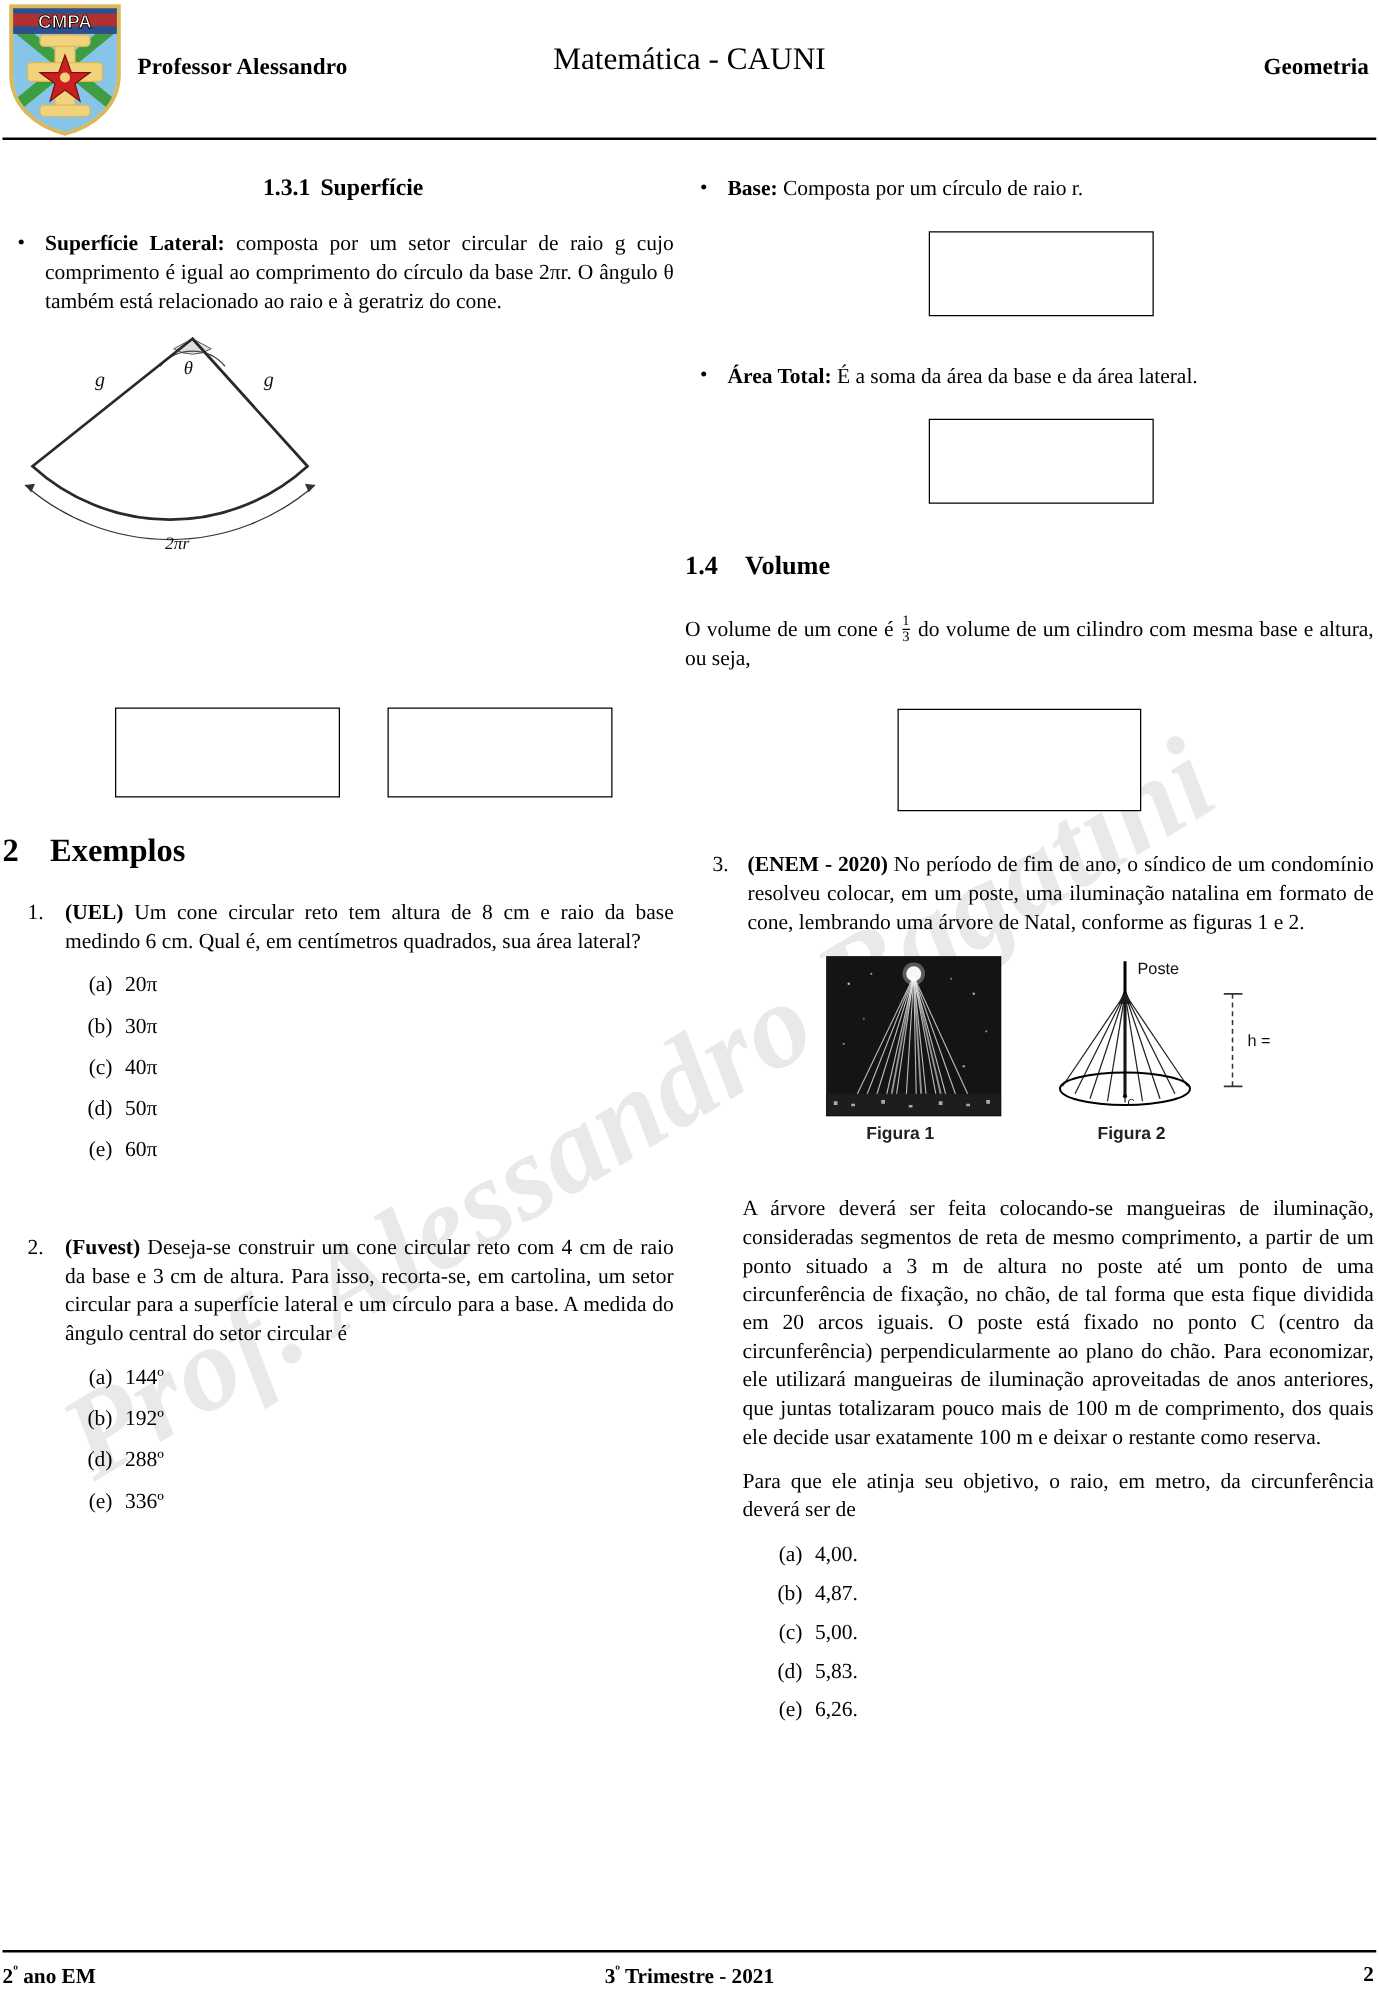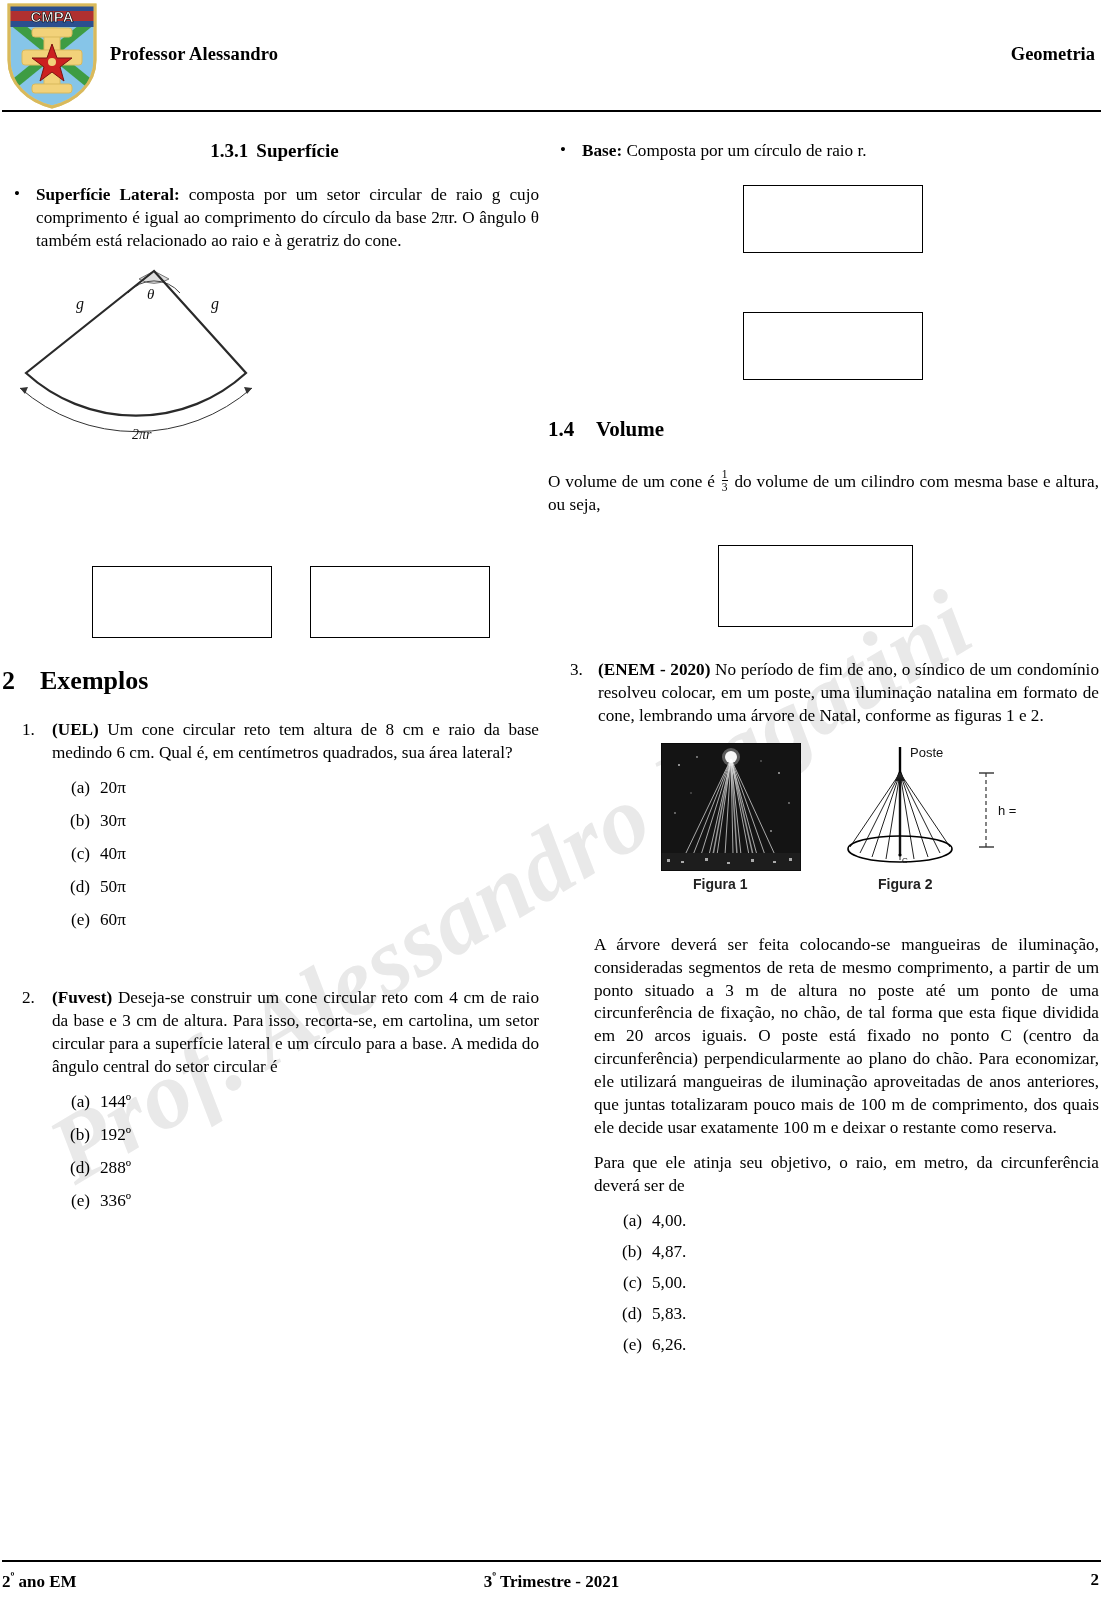--- a/index.html
+++ b/index.html
@@ -249,20 +249,21 @@
           <polygon points="46,42 51,56 66,56 54,65 58,79 46,70 34,79 38,65 26,56 41,56" fill="#cc2020" stroke="#7a1010" stroke-width="1"></polygon>
           <circle cx="46" cy="60" r="4" fill="#f2d27a"></circle>
         </g>
 
         <text x="46" y="20" text-anchor="middle" font-family="Liberation Sans, sans-serif" font-size="15" font-weight="bold" fill="#ffffff" stroke="#000000" stroke-width="0.7">CMPA</text>
         <path d="M3,3 L89,3 L89,58 C89,82 70,99 46,105 C22,99 3,82 3,58 Z" fill="none" stroke="#d9b95c" stroke-width="3"></path>
       </svg>
     </div>
 
     <div class="hdr-left">Professor Alessandro</div>
+    <div class="hdr-center">Matemática - CAUNI</div>
     <div class="hdr-right">Geometria</div>
     <div class="hdr-rule"></div>
   </div>
 
   <div class="col-left">
 
     <h3 class="subsec">
       <span class="num">1.3.1</span><span>Superfície</span>
     </h3>
 
@@ -327,20 +328,23 @@
   <div class="col-right">
 
     <div class="bullet">
       <b>Base:</b><span> Composta por um círculo de raio r.</span>
     </div>
 
     <div style="position:relative;height:105px;margin-top:22px;">
       <div class="fbox" style="position:absolute;left:195px;top:0;width:180px;height:68px;"></div>
     </div>
 
+    <div class="bullet">
+      <b>Área Total:</b><span> É a soma da área da base e da área lateral.</span>
+    </div>
 
     <div style="position:relative;height:105px;margin-top:22px;">
       <div class="fbox" style="position:absolute;left:195px;top:0;width:180px;height:68px;"></div>
     </div>
 
     <h3 class="volsec">
       <span class="num">1.4</span><span>Volume</span>
     </h3>
 
     <p class="body">

